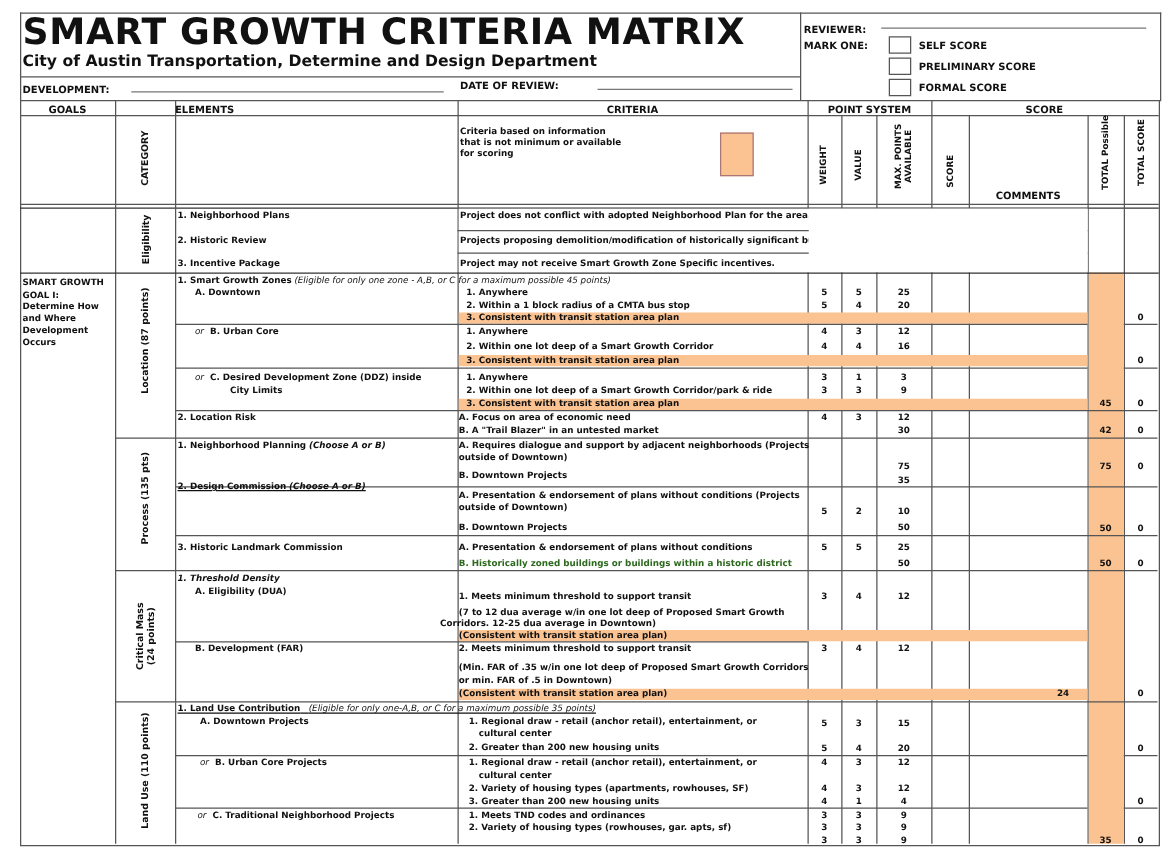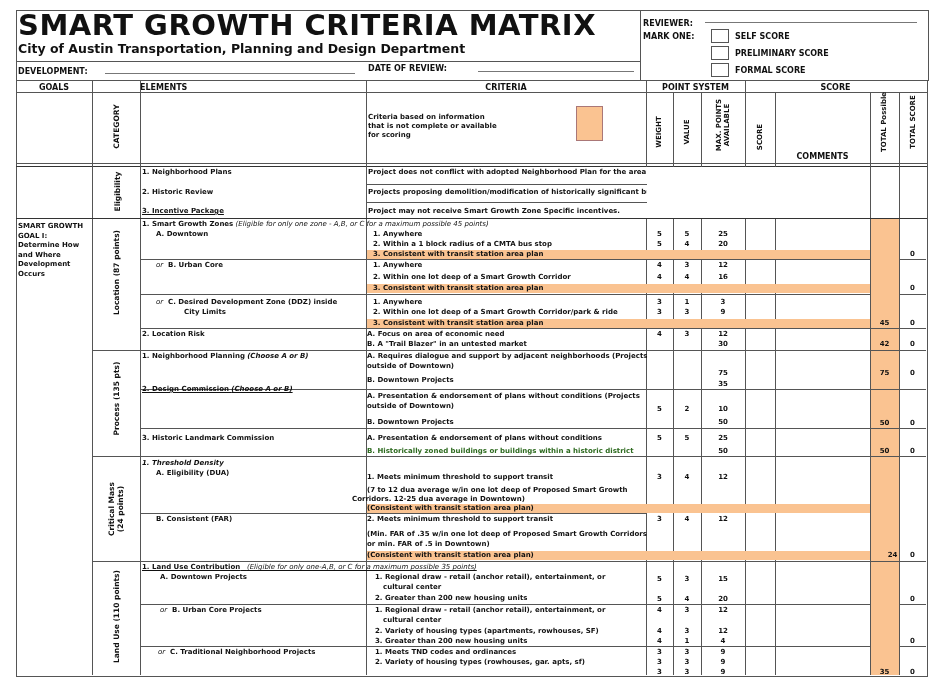--- a/index.html
+++ b/index.html
@@ -18,21 +18,21 @@
   .i{font-style:italic;}
   .num{font-size:7px;font-weight:bold;text-align:center;}
   .rot{position:absolute;transform:rotate(-90deg);transform-origin:center;white-space:nowrap;font-weight:bold;text-align:center;}
   .green{color:#2d6a1f;}
 </style>
 </head>
 <body>
 
 <div class="abs" style="left:16px;top:10px;width:911px;height:70px;border:1px solid #555;border-bottom:none;"></div>
 <div class="abs title">SMART GROWTH CRITERIA MATRIX</div>
-<div class="abs subtitle">City of Austin Transportation, Planning and Design Department</div>
+<div class="abs subtitle">City of Austin Transportation, Determine and Design Department</div>
 <div class="hline" style="left:16px;top:61px;width:624px;"></div>
 <div class="vline" style="left:640px;top:10px;height:70px;"></div>
 
 <div class="abs lbl" style="left:18px;top:67px;">DEVELOPMENT:</div>
 <div class="abs uline" style="left:105px;top:73px;width:250px;"></div>
 <div class="abs lbl" style="left:368px;top:64px;">DATE OF REVIEW:</div>
 <div class="abs uline" style="left:478px;top:71px;width:156px;"></div>
 
 <div class="abs lbl" style="left:643px;top:19px;">REVIEWER:</div>
 <div class="abs uline" style="left:705px;top:22px;width:212px;"></div>
@@ -49,23 +49,23 @@
 <div class="hline" style="left:16px;top:163px;width:911px;"></div>
 <div class="hline" style="left:16px;top:166px;width:911px;border-top:1px solid #333;"></div>
 
 <div class="abs lbl" style="left:16px;top:83px;width:76px;text-align:center;">GOALS</div>
 <div class="abs lbl" style="left:140px;top:83px;width:226px;text-align:left;">ELEMENTS</div>
 <div class="abs lbl" style="left:366px;top:83px;width:280px;text-align:center;">CRITERIA</div>
 <div class="abs lbl" style="left:646px;top:83px;width:99px;text-align:center;">POINT SYSTEM</div>
 <div class="abs lbl" style="left:745px;top:83px;width:181px;text-align:center;">SCORE</div>
 
 <div class="rot" style="left:84px;top:122px;width:64px;font-size:7.5px;">CATEGORY</div>
-<div class="abs t7 b" style="left:368px;top:113px;line-height:9px;">
+<div class="abs t7 b" style="left:368px;top:101px;line-height:9px;">
   <div>Criteria based on information</div>
-  <div>that is not complete or available</div>
+  <div>that is not minimum or available</div>
   <div>for scoring</div>
 </div>
 <div class="abs hl" style="left:576px;top:106px;width:25px;height:33px;border:1px solid #a77;"></div>
 
 <div class="rot" style="left:634px;top:128px;width:50px;font-size:7px;">WEIGHT</div>
 <div class="rot" style="left:662px;top:128px;width:50px;font-size:7px;">VALUE</div>
 <div class="rot" style="left:689px;top:117px;width:68px;font-size:7px;white-space:normal;line-height:8px;">MAX. POINTS AVAILABLE</div>
 <div class="rot" style="left:735px;top:133px;width:50px;font-size:7px;">SCORE</div>
 <div class="abs lbl" style="left:775px;top:152px;width:95px;text-align:center;">COMMENTS</div>
 <div class="rot" style="left:848px;top:118px;width:72px;font-size:7px;">TOTAL Possible</div>
@@ -84,21 +84,21 @@
 
 <div class="abs hl" style="left:871px;top:218px;width:28px;height:457px;"></div>
 
 <div class="abs" style="left:367px;top:167px;width:503px;height:51px;background:#fff;"></div>
 <div class="hline" style="left:140px;top:200px;width:0;"></div>
 <div class="hline" style="left:366px;top:184px;width:504px;"></div>
 <div class="hline" style="left:366px;top:202px;width:504px;"></div>
 <div class="rot" style="left:92px;top:187px;width:50px;font-size:7.5px;">Eligibility</div>
 <div class="abs t7 b" style="left:142px;top:168px;">1.  Neighborhood Plans</div>
 <div class="abs t7 b" style="left:142px;top:188px;">2.  Historic Review</div>
-<div class="abs t7 b" style="left:142px;top:207px;text-decoration:underline;">3.  Incentive Package</div>
+<div class="abs t7 b" style="left:142px;top:207px;">3.  Incentive Package</div>
 <div class="abs t7 b" style="left:368px;top:168px;">Project does not conflict with adopted Neighborhood Plan for the area.</div>
 <div class="abs t7 b" style="left:368px;top:188px;">Projects proposing demolition/modification of historically significant buildings require review.</div>
 <div class="abs t7 b" style="left:368px;top:207px;">Project may not receive Smart Growth Zone Specific incentives.</div>
 <div class="abs" style="left:647px;top:167px;width:223px;height:50px;background:#fff;"></div>
 <div class="abs t7 b" style="left:648px;top:168px;"></div>
 <div class="hline" style="left:16px;top:218px;width:911px;border-top:1px solid #333;"></div>
 
 <div class="abs t7 b" style="left:18px;top:222px;line-height:9.5px;">
   <div>SMART GROWTH</div>
   <div>GOAL I:</div>
@@ -213,30 +213,30 @@
 <div class="abs t7 b" style="left:156px;top:469px;">A. Eligibility (DUA)</div>
 <div class="abs t7 b" style="left:367px;top:473px;">1. Meets minimum threshold to support transit</div>
 <div class="abs t7 b" style="left:367px;top:486px;">(7 to 12 dua average w/in one lot deep of Proposed Smart  Growth</div>
 <div class="abs t7 b" style="left:352px;top:495px;">Corridors. 12-25 dua average in  Downtown)</div>
 <div class="abs hl" style="left:367px;top:504px;width:503px;height:9px;"></div>
 <div class="abs t7 b" style="left:367px;top:504px;">(Consistent with transit station area plan)</div>
 <div class="abs num" style="left:646px;top:473px;width:27px;">3</div>
 <div class="abs num" style="left:673px;top:473px;width:28px;">4</div>
 <div class="abs num" style="left:701px;top:473px;width:44px;">12</div>
 <div class="hline" style="left:140px;top:513px;width:506px;"></div>
-<div class="abs t7 b" style="left:156px;top:515px;">B. Consistent (FAR)</div>
+<div class="abs t7 b" style="left:156px;top:515px;">B. Development (FAR)</div>
 <div class="abs t7 b" style="left:367px;top:515px;">2. Meets minimum threshold to support transit</div>
 <div class="abs t7 b" style="left:367px;top:530px;"> (Min.  FAR of .35  w/in one lot deep of Proposed Smart Growth Corridors</div>
 <div class="abs t7 b" style="left:367px;top:540px;">or min. FAR of .5 in Downtown)</div>
 <div class="abs hl" style="left:367px;top:551px;width:503px;height:9px;"></div>
 <div class="abs t7 b" style="left:367px;top:551px;"> (Consistent with transit station area plan)</div>
 <div class="abs num" style="left:646px;top:515px;width:27px;">3</div>
 <div class="abs num" style="left:673px;top:515px;width:28px;">4</div>
 <div class="abs num" style="left:701px;top:515px;width:44px;">12</div>
-<div class="abs num" style="left:870px;top:551px;width:45px;">24</div>
+<div class="abs num" style="left:828px;top:551px;width:45px;">24</div>
 <div class="abs num" style="left:899px;top:551px;width:27px;">0</div>
 <div class="hline" style="left:92px;top:561px;width:834px;"></div>
 
 <div class="rot" style="left:66px;top:612px;width:100px;font-size:7.5px;">Land Use (110  points)</div>
 <div class="abs t7" style="left:142px;top:563px;white-space:nowrap;text-decoration:underline;"><span class="b">1.  Land Use Contribution</span>&nbsp;&nbsp; <span class="i">(Eligible for only one-A,B, or C for a maximum possible 35 points)</span></div>
 <div class="abs t7 b" style="left:160px;top:573px;">A. Downtown Projects</div>
 <div class="abs t7 b" style="left:375px;top:573px;">1. Regional draw - retail (anchor retail), entertainment, or</div>
 <div class="abs t7 b" style="left:383px;top:583px;">cultural center</div>
 <div class="abs t7 b" style="left:375px;top:594px;">2. Greater than 200 new housing units</div>
 <div class="abs num" style="left:646px;top:575px;width:27px;">5</div>

